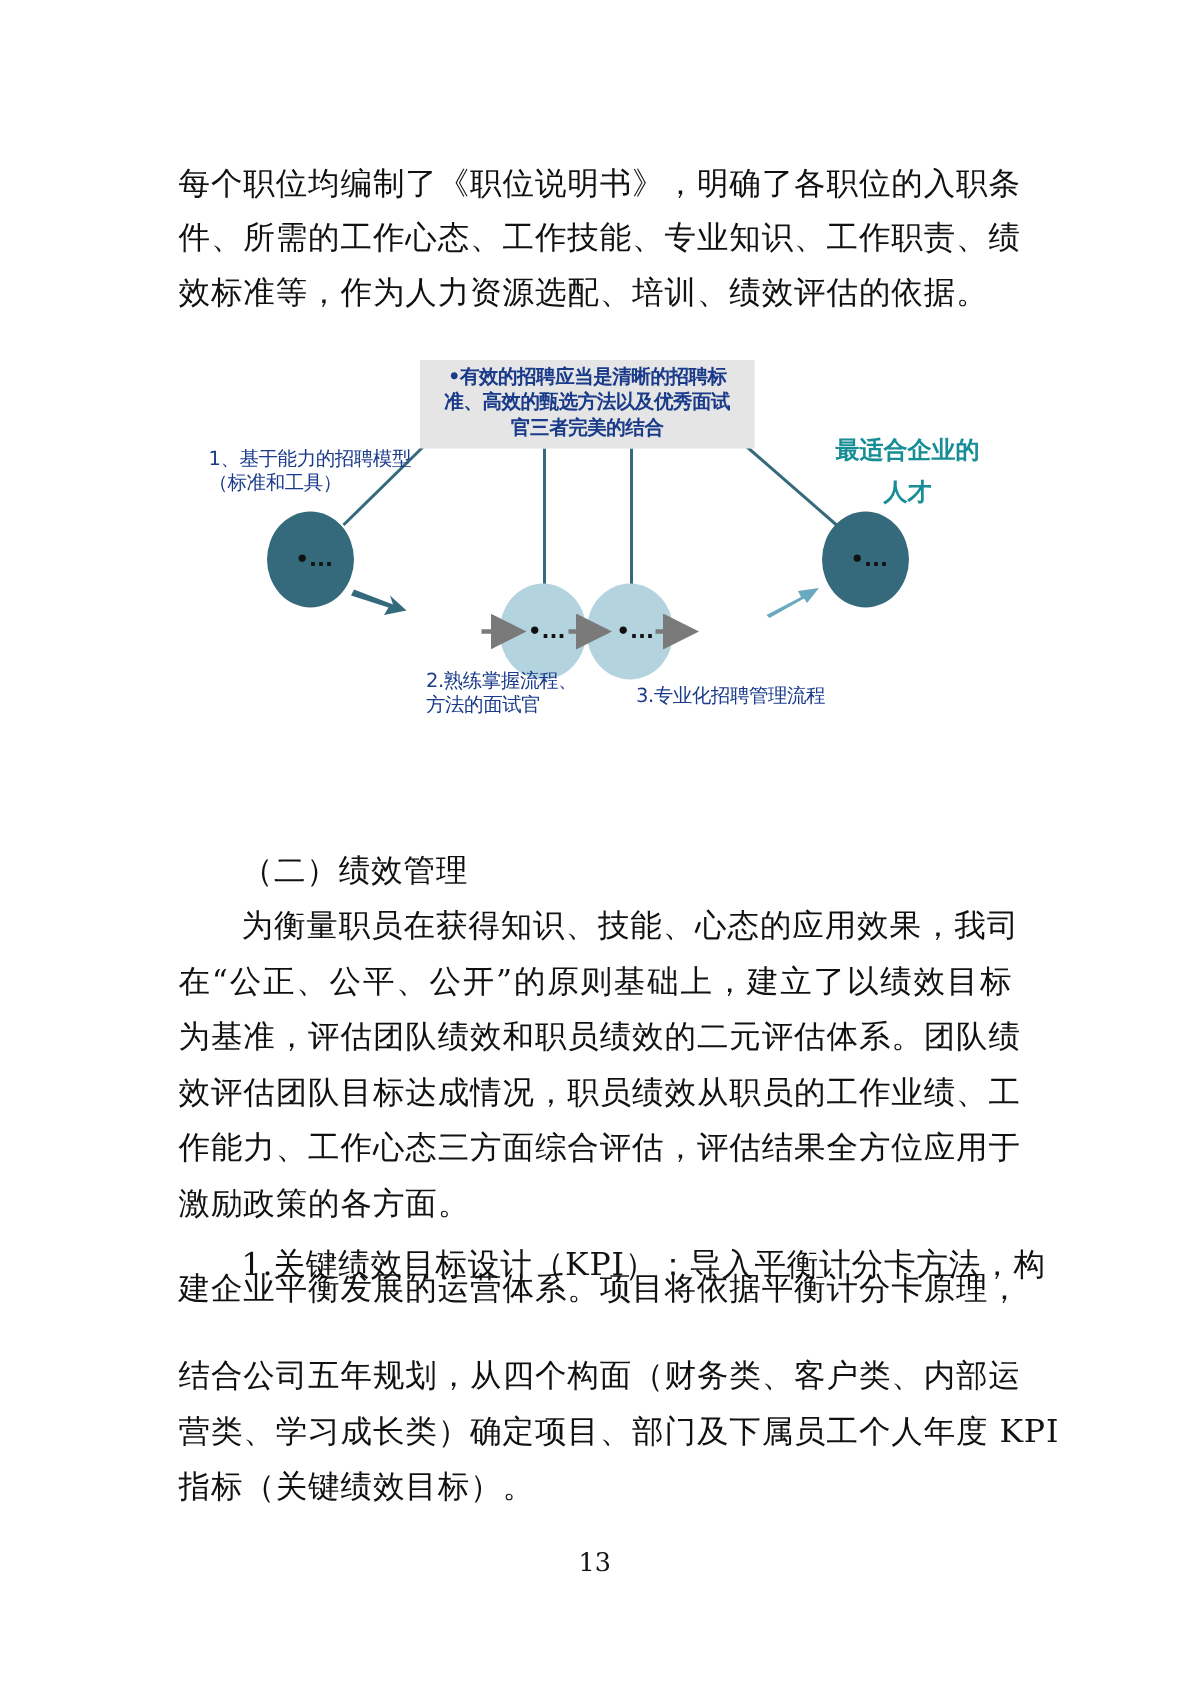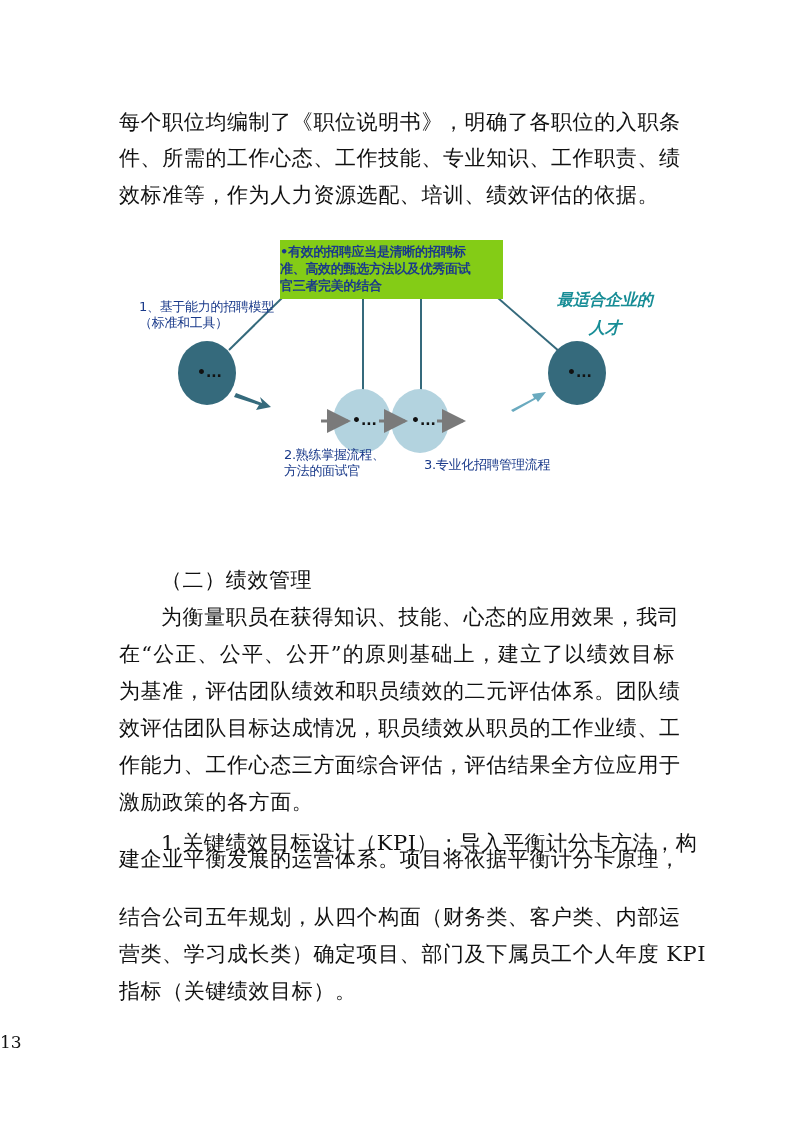--- a/index.html
+++ b/index.html
@@ -3,29 +3,29 @@
 <meta charset="utf-8">
 <style>
   html, body { margin: 0; padding: 0; background: #ffffff; }
   body { width: 793px; height: 1122px; position: relative; overflow: hidden;
          font-family: "DejaVu Serif", "Liberation Serif", serif; color: #111; }
   .line { position: absolute; left: 119px; width: 556px; font-size: 21px; line-height: 26px;
           white-space: nowrap; letter-spacing: 0.6px; }
   .just { text-align: justify; text-align-last: justify; }
   .diagram { position: absolute; left: 0; top: 0; width: 793px; height: 520px; }
   .box { position: absolute; left: 280px; top: 240px; width: 223px; height: 59px;
-         background: #84cc16; color: #1a3a8a; font-family: "DejaVu Sans", "Liberation Sans", sans-serif;
-         font-size: 13px; font-weight: bold; line-height: 17px; padding-top: 3px;
+         background: #e5e5e5; color: #1a3a8a; font-family: "DejaVu Sans", "Liberation Sans", sans-serif;
+         font-size: 13px; font-weight: bold; text-align: center; line-height: 17px; padding-top: 3px;
          box-sizing: border-box; letter-spacing: -0.3px; }
   .lbl { position: absolute; font-family: "DejaVu Sans", "Liberation Sans", sans-serif; font-weight: normal;
          font-size: 13px; color: #1a3a8a; line-height: 16px; white-space: nowrap; letter-spacing: -0.3px; }
   .lbl-right { position: absolute; left: 540px; top: 286px; width: 130px; text-align: center;
          font-family: "DejaVu Sans", "Liberation Sans", sans-serif; font-weight: bold; font-size: 16px;
-         line-height: 28px; color: #178d96; font-style: italic; }
-  .page-num { position: absolute; left: 0; width: 793px; top: 1032px; text-align: left; font-size: 17px; }
+         line-height: 28px; color: #178d96; }
+  .page-num { position: absolute; left: 0; width: 793px; top: 1032px; text-align: center; font-size: 17px; }
 </style>
 </head>
 <body>
 
 <div>
   <div class="line just" style="top:109px">每个职位均编制了《职位说明书》，明确了各职位的入职条</div>
   <div class="line just" style="top:145px">件、所需的工作心态、工作技能、专业知识、工作职责、绩</div>
   <div class="line" style="top:182px">效标准等，作为人力资源选配、培训、绩效评估的依据。</div>
 </div>
 

